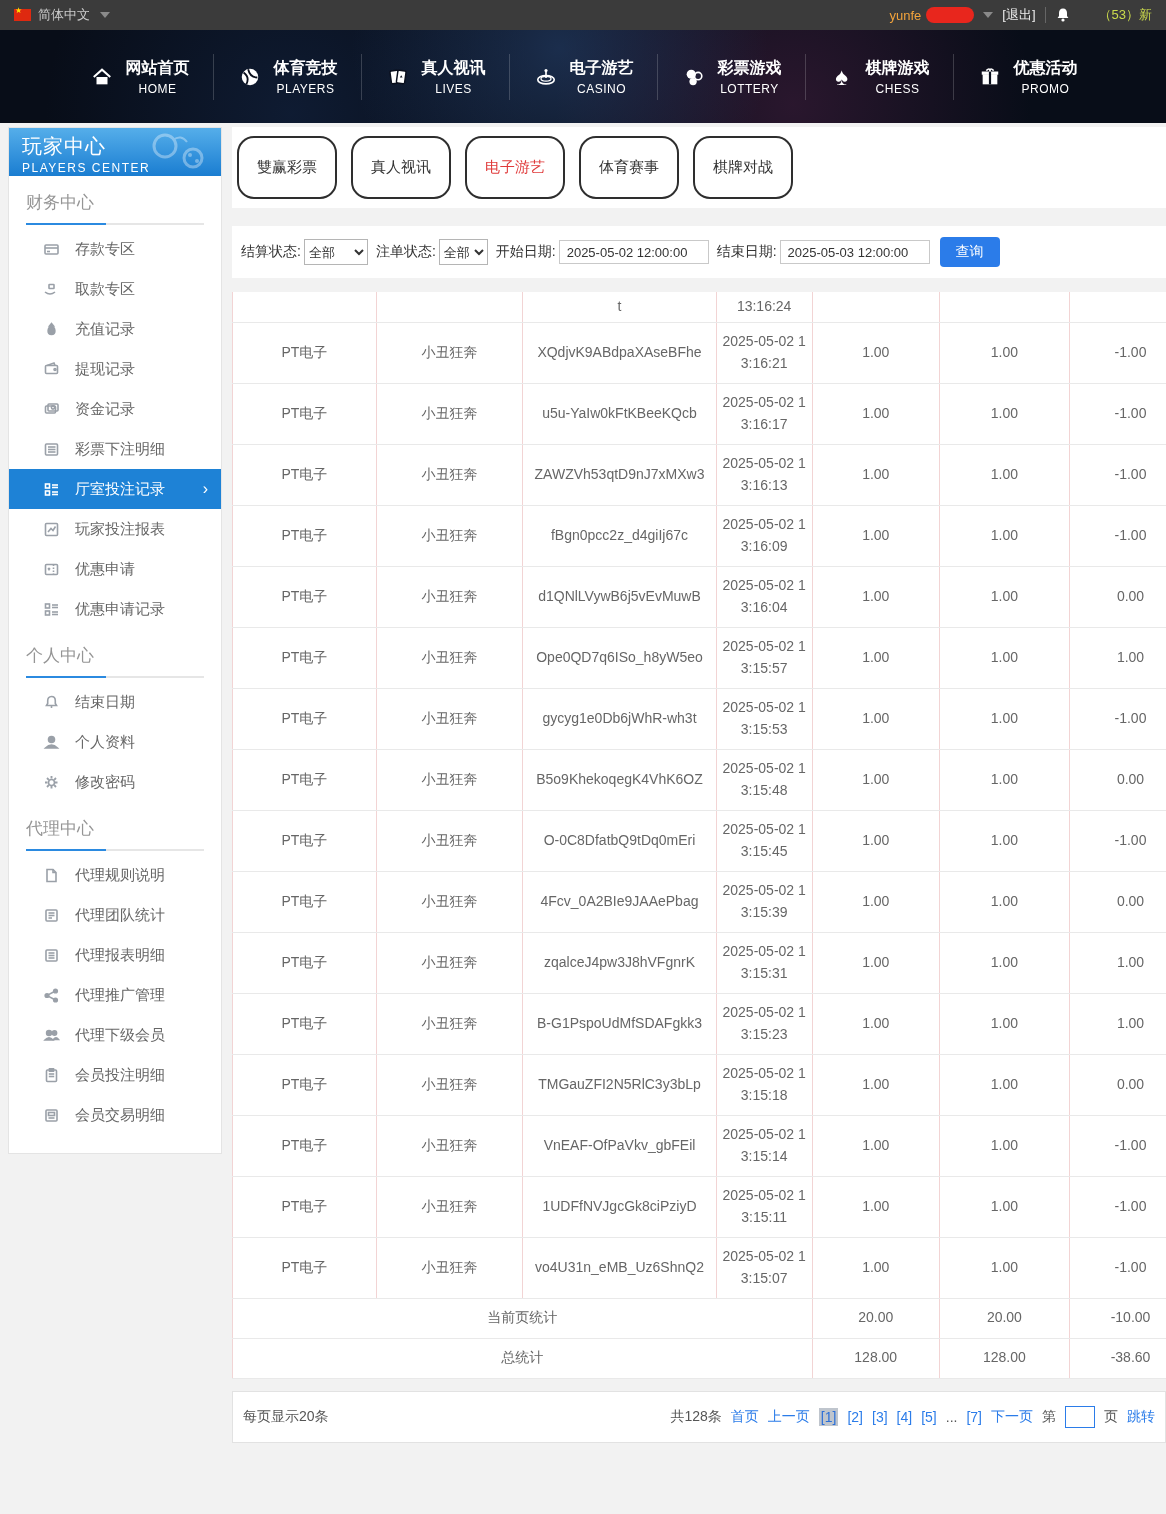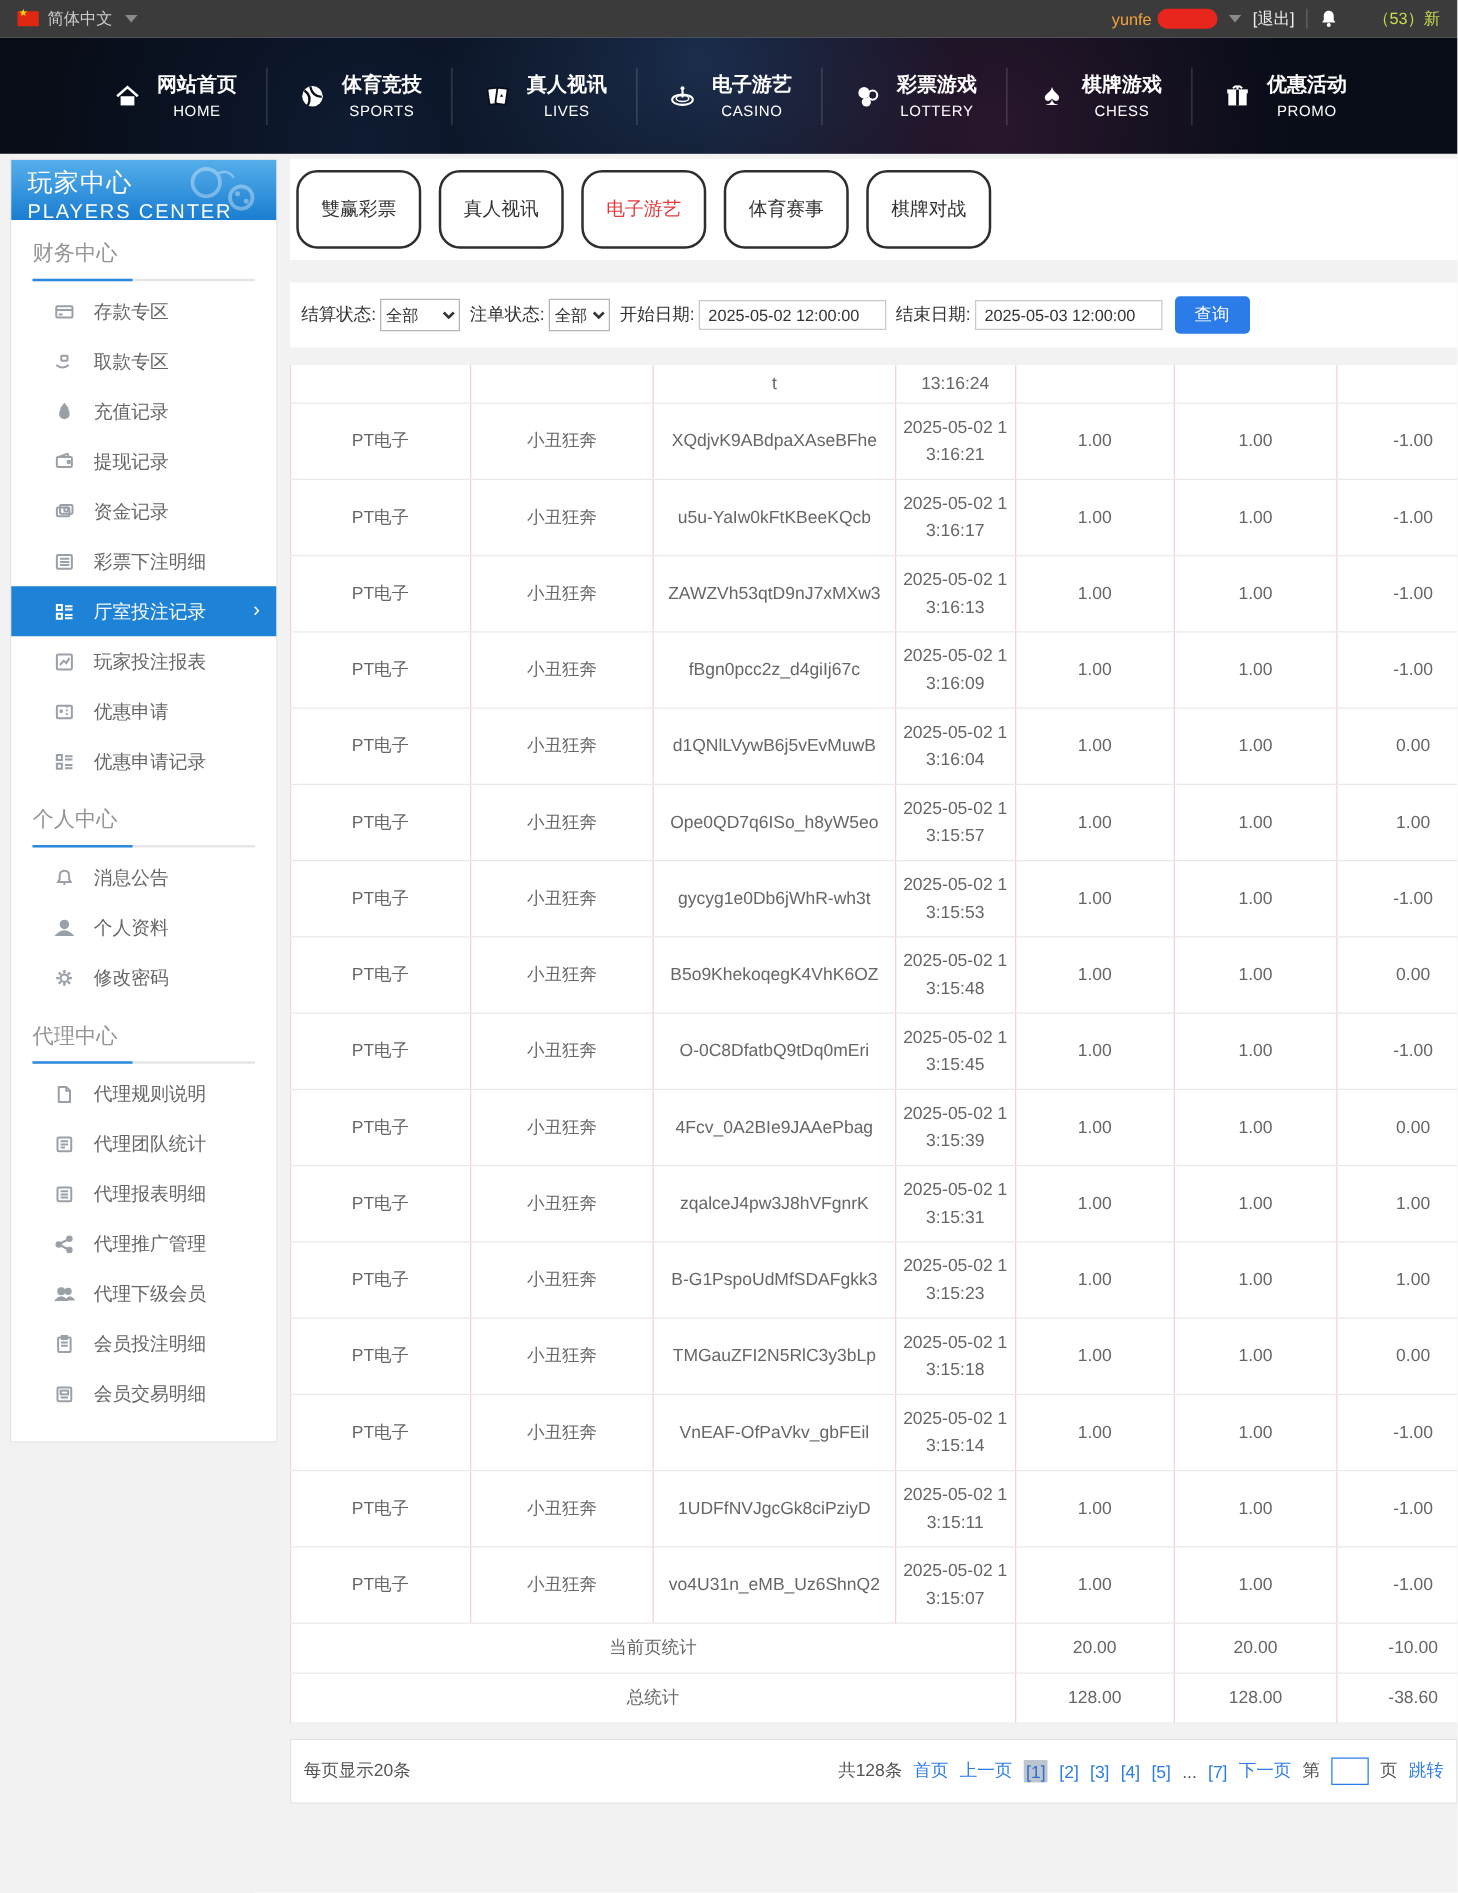--- a/index.html
+++ b/index.html
@@ -31,21 +31,21 @@
   .nav-en { font-size:12px; text-align:center; letter-spacing:.5px; margin-top:3px; }
   .nav-divider { width:1px; height:46px; background:rgba(255,255,255,.18); }
 
   
   .layout { display:flex; align-items:flex-start; padding:4px 0 0 8px; }
 
   
   .sidebar { width:214px; background:#fff; border:1px solid #e4e4e4; flex:none; padding-bottom:18px; }
   .side-header { height:48px; background:linear-gradient(#55aeea,#1a7dd1); color:#fff; padding:5px 13px; position:relative; overflow:hidden; }
   .side-header .zh { font-size:20px; letter-spacing:1px; }
-  .side-header .en { font-size:16px; letter-spacing:1.5px; margin-top:1px; }
+  .side-header .en { font-size:12px; letter-spacing:1.5px; margin-top:1px; }
   .gamepad-decor { position:absolute; right:8px; top:4px; opacity:.35; }
   .side-title { color:#959595; font-size:17px; padding:15px 17px 9px; }
   .side-underline { height:2px; margin:0 17px 4px; background:#e6e6e6; position:relative; }
   .side-underline i { position:absolute; left:0; top:0; width:80px; height:2px; background:#2b8ae0; }
   .side-item { display:flex; align-items:center; padding:0 14px 0 34px; height:40px; color:#666; font-size:15px; cursor:pointer; position:relative; }
   .side-item .si-icon { width:17px; display:flex; align-items:center; justify-content:center; margin-right:15px; color:#9aa0a8; }
   .side-item.active { background:#1e82d6; color:#fff; }
   .side-item.active .si-icon { color:#fff; }
   .side-chevron { position:absolute; right:13px; font-size:16px; color:#fff; }
 
@@ -123,21 +123,21 @@
       <div class="nav-divider"></div>
       <div class="nav-item">
         <span class="nav-icon">
           <svg width="22" height="22" viewBox="0 0 24 24" fill="none" stroke="currentColor" stroke-width="1.6">
             <circle cx="12" cy="12" r="9" fill="#fff" stroke="none"></circle>
             <path d="M5 7 q7 5 3 13 M10 3.5 q2 9 10 9" stroke="#0a0f1c" stroke-width="2"></path>
           </svg>
         </span>
     <span>
           <div class="nav-zh">体育竞技</div>
-          <div class="nav-en">SPORTS</div>
+          <div class="nav-en">PLAYERS</div>
         </span>
       </div>
       <div class="nav-divider"></div>
       <div class="nav-item">
         <span class="nav-icon">
           <svg width="22" height="22" viewBox="0 0 24 24" fill="none" stroke="currentColor" stroke-width="1.6">
             <rect x="4" y="5" width="9" height="14" rx="1.5" fill="#fff" stroke="#0a0f1c" transform="rotate(-8 8 12)"></rect>
             <rect x="11" y="5" width="9" height="14" rx="1.5" fill="#fff" stroke="#0a0f1c" transform="rotate(8 16 12)"></rect>
             <path d="M15.5 10 l1.5 2.5 h-3 z" fill="#0a0f1c" stroke="none"></path>
           </svg>
@@ -332,21 +332,21 @@
         <div class="side-underline">
           <i></i>
         </div>
         <div class="side-item">
           <span class="si-icon">
             <svg width="17" height="17" viewBox="0 0 17 17" fill="none" stroke="currentColor" stroke-width="1.6">
               <path d="M8.5 2.5 c-2.6 0 -3.8 2 -3.8 4.2 V9.5 L3.5 11.5 h10 L12.3 9.5 V6.7 C12.3 4.5 11.1 2.5 8.5 2.5 Z"></path>
               <line x1="8.5" y1="12" x2="8.5" y2="14"></line>
             </svg>
           </span>
-      <span>消息公告</span>
+      <span>结束日期</span>
         </div>
         <div class="side-item">
           <span class="si-icon">
             <svg width="17" height="17" viewBox="0 0 17 17" fill="none" stroke="currentColor" stroke-width="1.6">
               <circle cx="8.5" cy="5.5" r="3" fill="currentColor"></circle>
               <path d="M2.5 14 q6 -6 12 0 Z" fill="currentColor"></path>
             </svg>
           </span>
       <span>个人资料</span>
         </div>

